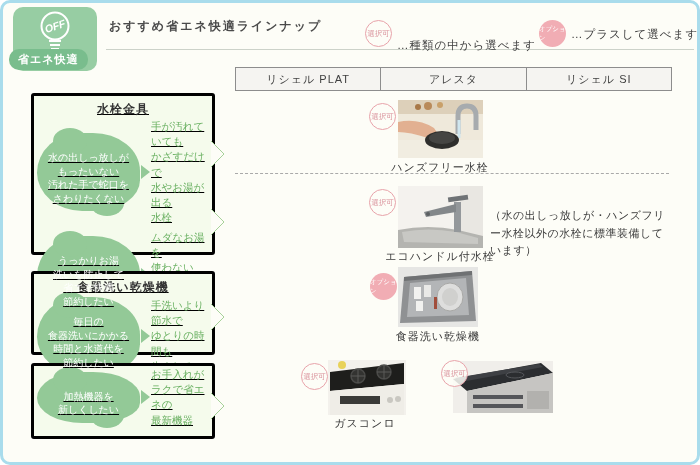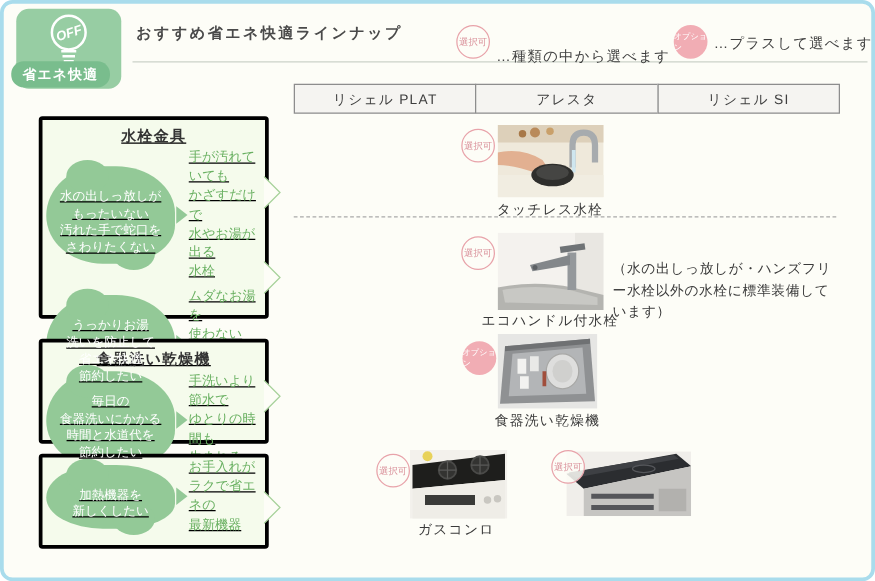--- a/index.html
+++ b/index.html
@@ -185,21 +185,21 @@
         <circle cx="42" cy="5" r="3" fill="#c9a06a"></circle>
       <circle cx="20" cy="7" r="3" fill="#a87848"></circle>
       <rect y="40" width="85" height="18" fill="#f1ede1"></rect>
       <path d="M60,34 L60,16 Q60,6 69,6 Q78,6 78,16 L78,30" fill="none" stroke="#a7abae" stroke-width="5"></path>
       <line x1="61" y1="20" x2="61" y2="38" stroke="#cfe6ef" stroke-width="3"></line>
       <path d="M0,22 Q20,18 36,28 L40,34 L30,38 Q12,32 0,32 Z" fill="#e2b091"></path>
       <ellipse cx="44" cy="40" rx="17" ry="9" fill="#2e2e2c"></ellipse>
       <ellipse cx="44" cy="38" rx="13" ry="6" fill="#454543"></ellipse>
     </svg>
   </div>
-  <div class="prod-label" style="left:378px; top:157px; width:118px;">タッチレス水栓</div>
+  <div class="prod-label" style="left:378px; top:157px; width:118px;">ハンズフリー水栓</div>
 
   <div class="dashed-sep"></div>
 
   <div class="prod-badge outline" style="left:366px; top:186px;">選択可</div>
   <div class="photo" style="left:395px; top:183px; width:85px; height:62px;">
     <svg width="85" height="62" viewBox="0 0 85 62">
       <rect width="85" height="62" fill="#f4f2ee"></rect>
       <rect x="62" width="23" height="62" fill="#e9e7e2"></rect>
       <path d="M0,44 Q30,38 60,44 L85,50 L85,62 L0,62 Z" fill="#b4b4b0"></path>
       <path d="M4,46 Q30,41 58,46 L80,52 L80,58 L6,56 Z" fill="#c8c8c4"></path>

